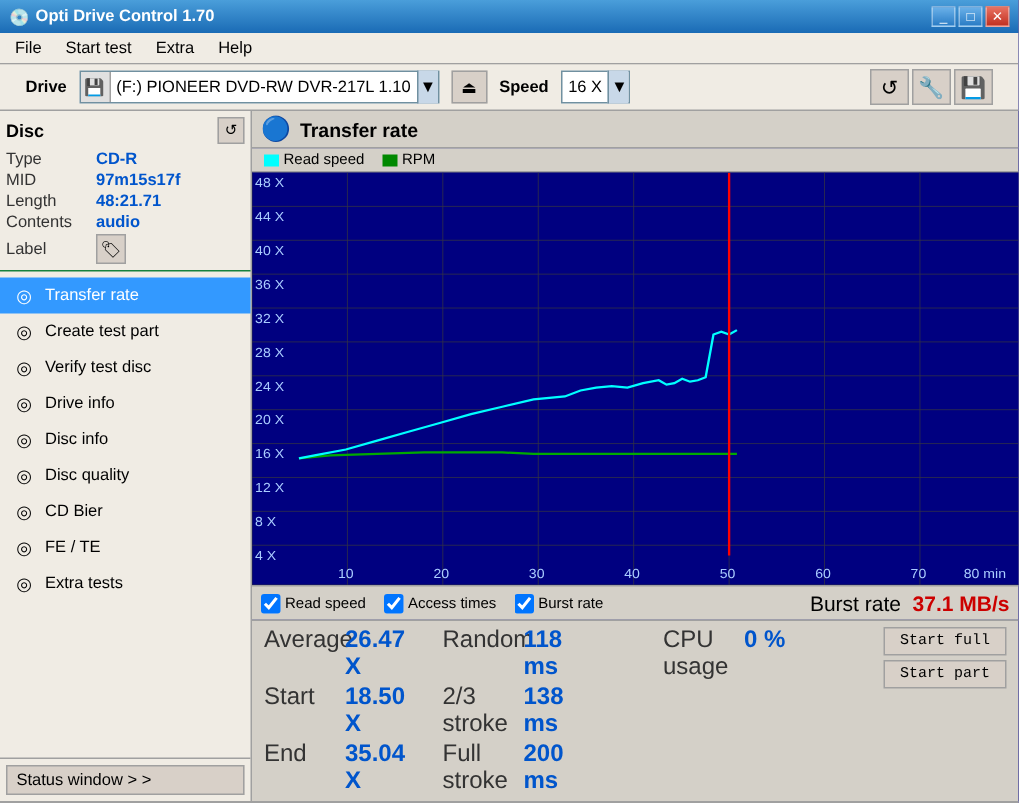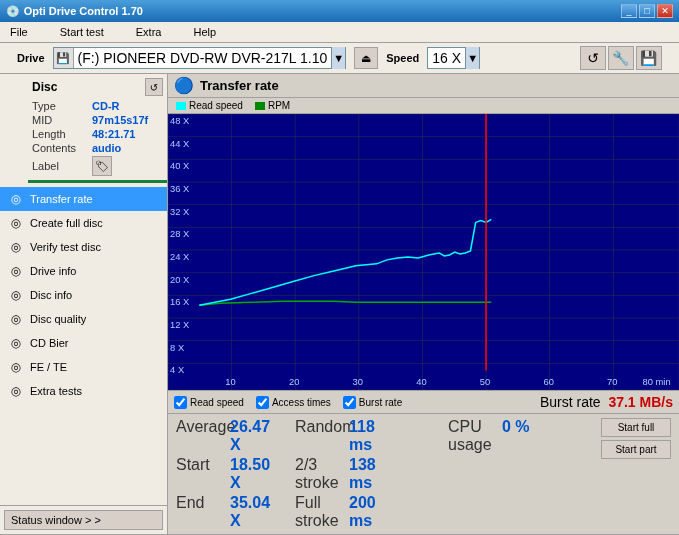--- a/index.html
+++ b/index.html
@@ -22,57 +22,56 @@
       background: linear-gradient(to bottom, #6ab0e8, #2a7cc5);
       color: white; font-size: 9px; cursor: pointer;
       display: flex; align-items: center; justify-content: center;
     }
     .title-btn.close { background: linear-gradient(to bottom, #e87060, #c03020); }
 
     .menu-bar {
       background: #f0ece4;
       border-bottom: 1px solid #a0a0a0;
       padding: 2px 4px;
-      display: flex; gap: 20px;
+      display: flex; gap: 4px;
     }
     .menu-item { padding: 2px 6px; cursor: pointer; font-size: 11px; }
 
     .drive-bar {
       background: #f0ece4;
       border-bottom: 1px solid #a0a0a0;
       padding: 3px 17px;
       display: flex; align-items: center; gap: 8px;
     }
     .drive-label { font-size: 11px; font-weight: bold; }
     .drive-select {
       display: flex; align-items: center; border: 1px solid #7090a0;
       background: white; height: 22px;
     }
     .drive-icon { width: 20px; height: 20px; background: #e0e0e0; border-right: 1px solid #a0a0a0; display: flex; align-items: center; justify-content: center; }
-    .drive-text { padding: 0 4px; font-size: 14px; }
+    .drive-text { padding: 0 4px; font-size: 11px; }
     .drive-dropdown { width: 14px; height: 22px; background: #c8d8e8; border-left: 1px solid #7090a0; cursor: pointer; display: flex; align-items: center; justify-content: center; }
     .eject-btn { width: 24px; height: 22px; background: #d8d0c8; border: 1px solid #a0a0a0; cursor: pointer; display: flex; align-items: center; justify-content: center; }
     .speed-label { font-size: 11px; font-weight: bold; }
     .speed-dropdown { width: 14px; height: 22px; background: #c8d8e8; border-left: 1px solid #7090a0; cursor: pointer; display: flex; align-items: center; justify-content: center; }
     .toolbar-btns { display: flex; gap: 2px; margin-left: auto; }
     .toolbar-btn { width: 26px; height: 24px; background: #d8d0c8; border: 1px solid #a0a0a0; cursor: pointer; display: flex; align-items: center; justify-content: center; font-size: 14px; }
 
     .main-area { display: flex; height: 460px; }
 
     .sidebar {
       width: 168px; min-width: 168px;
       background: #f0ece4;
       border-right: 1px solid #a0a0a0;
       display: flex; flex-direction: column;
     }
 
     .disc-section {
-      border-bottom: 3px solid #15803d;
+      border-bottom: 1px solid #15803d;
       padding: 4px;
-      margin-left: 28px;
     }
     .disc-header {
       display: flex; align-items: center; justify-content: space-between;
       margin-bottom: 4px;
     }
     .disc-title { font-size: 12px; font-weight: bold; }
     .disc-refresh { width: 18px; height: 18px; background: #d8d0c8; border: 1px solid #a0a0a0; cursor: pointer; display: flex; align-items: center; justify-content: center; font-size: 10px; }
     .disc-row { display: flex; margin-bottom: 2px; }
     .disc-key { color: #333; width: 60px; }
     .disc-val { color: #0055cc; font-weight: bold; }
@@ -154,21 +153,21 @@
     .stat-label { width: 50px; color: #333; }
     .stat-val { color: #0055cc; font-weight: bold; width: 45px; }
 
     .stat-col2 { display: flex; flex-direction: column; gap: 2px; }
     .stat-col3 { display: flex; flex-direction: column; gap: 2px; margin-left: auto; align-items: flex-end; }
 
     .action-btns { display: flex; flex-direction: column; gap: 3px; margin-left: auto; }
     .action-btn {
       padding: 3px 10px; background: #d8d0c8;
       border: 1px solid #a0a0a0; cursor: pointer; font-size: 10px;
-      min-width: 70px; text-align: center;
+      min-width: 70px; text-align: center; font-family: Liberation Mono, monospace;
     }
 
     .bottom-bar {
       background: #d4d0c8;
       border-top: 2px solid #a0a0a0;
       padding: 2px 4px;
       display: flex; align-items: center; gap: 4px;
       height: 20px;
     }
   </style>
@@ -245,21 +244,21 @@
       </div>
     </div>
 
     <div class="nav-section">
       <div class="nav-item active">
         <span class="nav-icon">◎</span>
         <span>Transfer rate</span>
       </div>
       <div class="nav-item">
         <span class="nav-icon">◎</span>
-        <span>Create full disc</span>
+        <span>Create test part</span>
       </div>
       <div class="nav-item">
         <span class="nav-icon">◎</span>
         <span>Verify test disc</span>
       </div>
       <div class="nav-item">
         <span class="nav-icon">◎</span>
         <span>Drive info</span>
       </div>
       <div class="nav-item">

